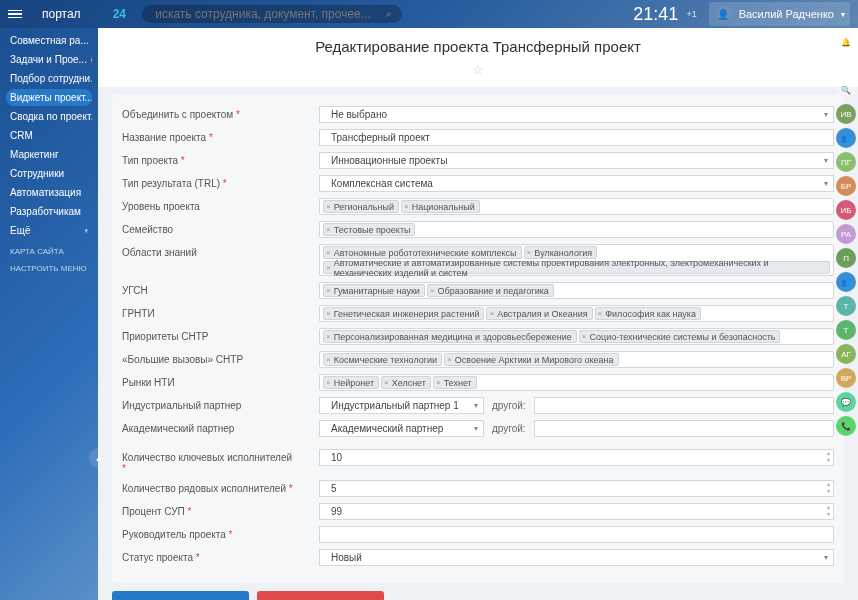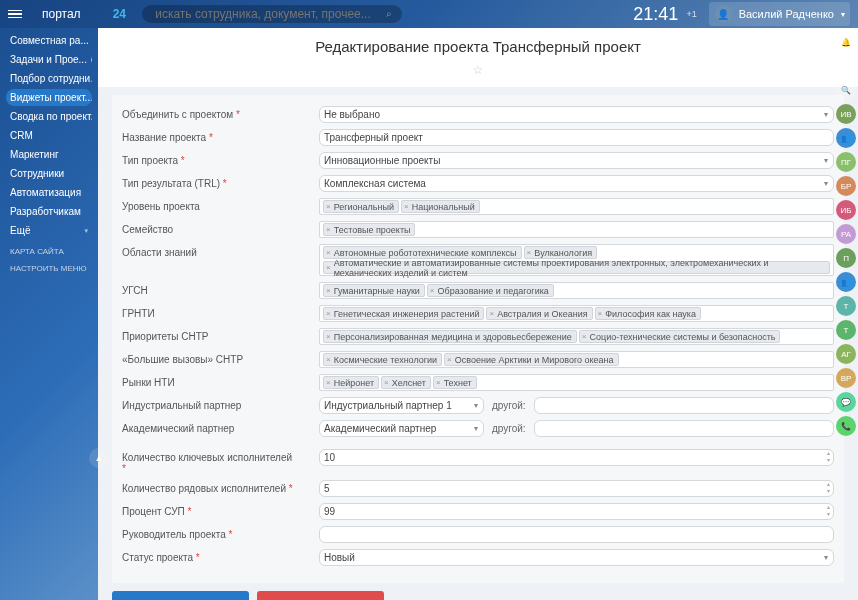--- a/index.html
+++ b/index.html
@@ -31,21 +31,21 @@
 .main { flex: 1; background: #eef1f5; overflow-y: auto; }
 .page-head { background: #fff; padding: 10px 14px; display: flex; align-items: center; gap: 8px; flex-direction: column; }
 .page-title { font-size: 15px; font-weight: 400; color: #333; }
 .star { color: #ccc; font-size: 12px; cursor: pointer; }
 
 .form-card { margin: 8px 14px; background: #f5f7f9; border-radius: 2px; padding: 8px 10px 14px; }
 .row { display: flex; align-items: flex-start; padding: 3px 0; gap: 22px; }
 .label { width: 175px; font-size: 10px; color: #555; padding-top: 3px; flex-shrink: 0; }
 .req { color: #d44; }
 .control { flex: 1; }
-.select, .text-input { width: 100%; height: 17px; background: #fff; border: 1px solid #d3d8dd; border-radius: 6px; font-size: 10px; padding: 0 4px; color: #444; position: relative; display: flex; align-items: center; }
+.select, .text-input { width: 100%; height: 17px; background: #fff; border: 1px solid #d3d8dd; border-radius: 0; font-size: 10px; padding: 0 11px; color: #444; position: relative; display: flex; align-items: center; }
 .select::after { content: '▾'; position: absolute; right: 5px; font-size: 8px; color: #888; }
 .text-input input { border: none; width: 100%; font-size: 10px; outline: none; color: #444; }
 .num-input { position: relative; }
 .num-input::after { content: '▴\A▾'; white-space: pre; position: absolute; right: 3px; top: 0; font-size: 6px; line-height: 7px; color: #aaa; }
 .tags { width: 100%; min-height: 17px; background: #fff; border: 1px solid #d3d8dd; border-radius: 2px; padding: 1px 3px; display: flex; flex-wrap: wrap; gap: 2px; align-items: center; }
 .tag { background: #e6e9ed; border: 1px solid #d0d4d9; border-radius: 2px; padding: 0 4px 0 2px; font-size: 9px; color: #555; display: inline-flex; align-items: center; gap: 3px; height: 13px; }
 .tag .x { color: #999; font-size: 8px; cursor: pointer; }
 .partner-row .control { display: flex; gap: 8px; align-items: center; justify-content: center; }
 .partner-select { width: 165px; }
 .partner-label { font-size: 10px; color: #666; }

